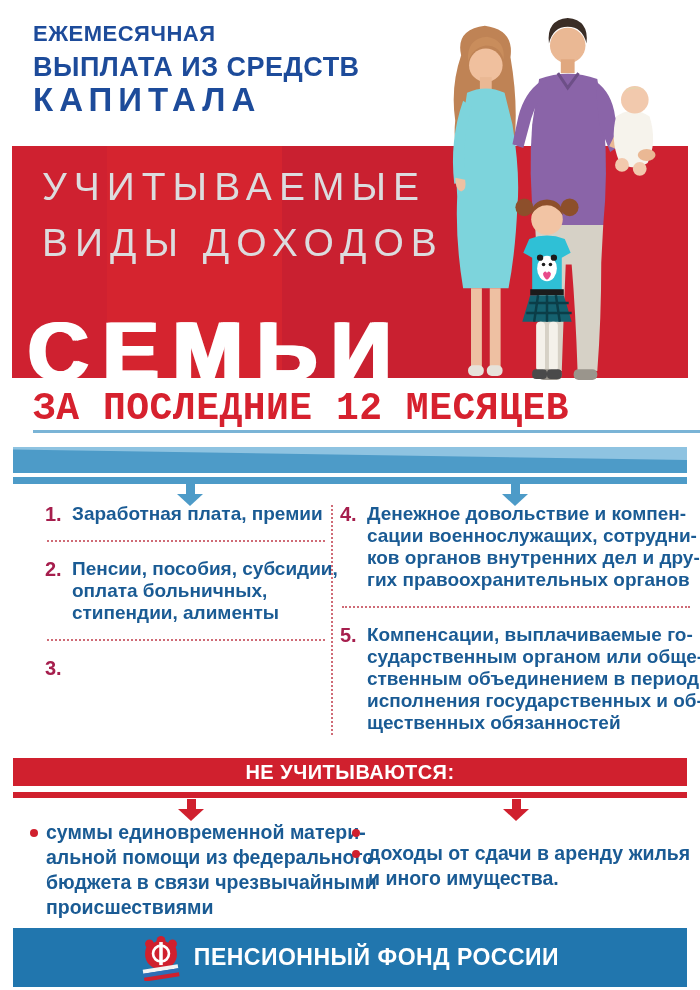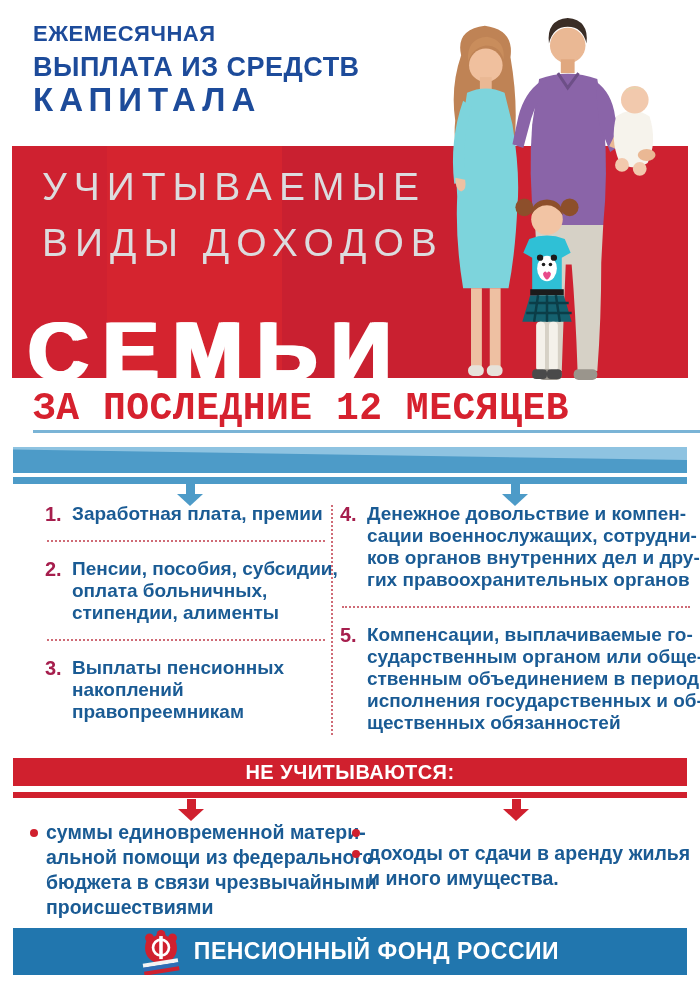--- a/index.html
+++ b/index.html
@@ -68,21 +68,21 @@
   
   .bul-left{position:absolute;left:30px;top:820px;width:322px;}
   .bul-right{position:absolute;left:352px;top:820px;width:338px;}
   .bullet-item{display:flex;align-items:flex-start;}
   .bullet-item + .bullet-item{margin-top:4px;}
   .dot{flex:0 0 16px;padding-top:9px;}
   .dot i{display:block;width:8px;height:8px;border-radius:50%;background:var(--nc-red);}
   .btxt{font-size:19.5px;font-weight:bold;color:var(--text-blue);line-height:25px;white-space:pre;}
 
   
-  .footer{position:absolute;left:13px;top:928px;width:674px;height:47px;background:var(--footer-blue);
+  .footer{position:absolute;left:13px;top:928px;width:674px;height:59px;background:var(--footer-blue);
     display:flex;align-items:center;justify-content:center;gap:13px;}
   .footer-label{color:#fff;font-size:23px;font-weight:bold;letter-spacing:0.5px;}
   .pfr-logo{width:40px;height:46px;}
 </style>
 </head>
 <body>
 
 <div class="poster">
 
   <div class="top-title">
@@ -177,23 +177,20 @@
     <div class="dotsep"></div>
     <div class="item">
       <span class="num">2.</span>
       <div class="txt">Пенсии, пособия, субсидии,
 оплата больничных,
 стипендии, алименты</div>
     </div>
     <div class="dotsep"></div>
     <div class="item">
       <span class="num">3.</span>
-      <div class="txt">Выплаты пенсионных
-накоплений
-правопреемникам</div>
     </div>
   </div>
   <div class="vsep"></div>
   <div class="col-right">
     <div class="item">
       <span class="num">4.</span>
       <div class="txt">Денежное довольствие и компен-
 сации военнослужащих, сотрудни-
 ков органов внутренних дел и дру-
 гих правоохранительных органов</div>

